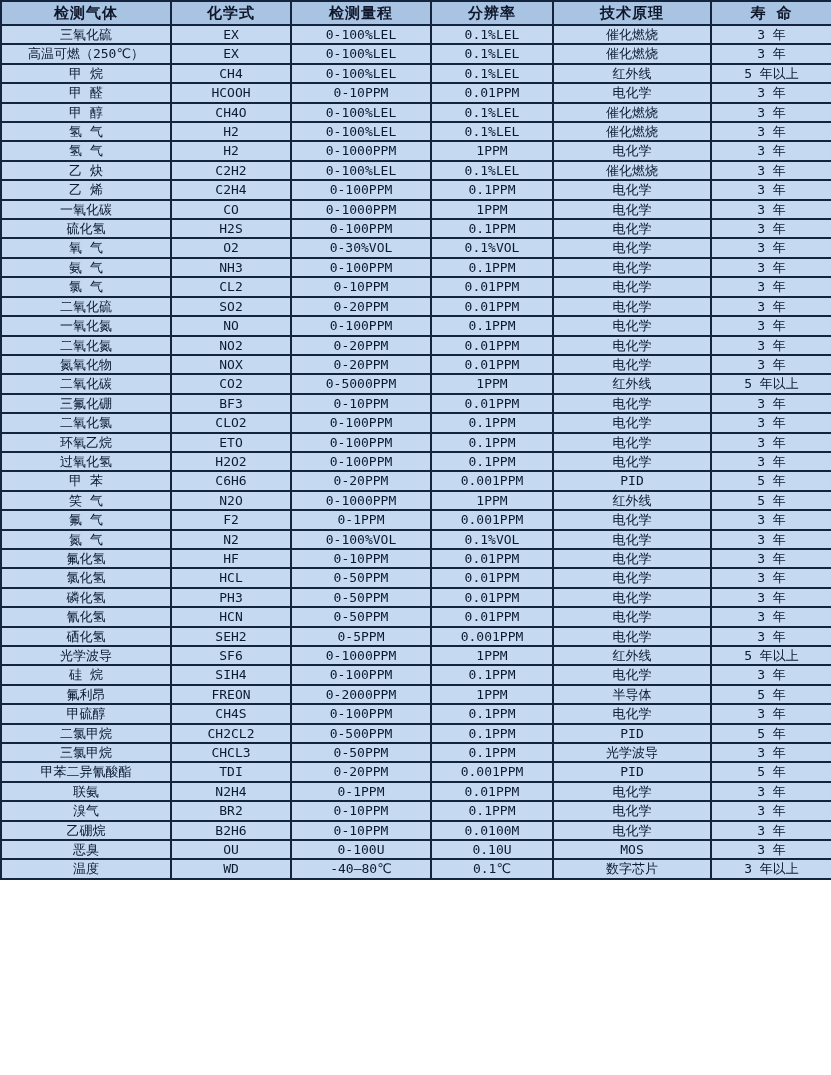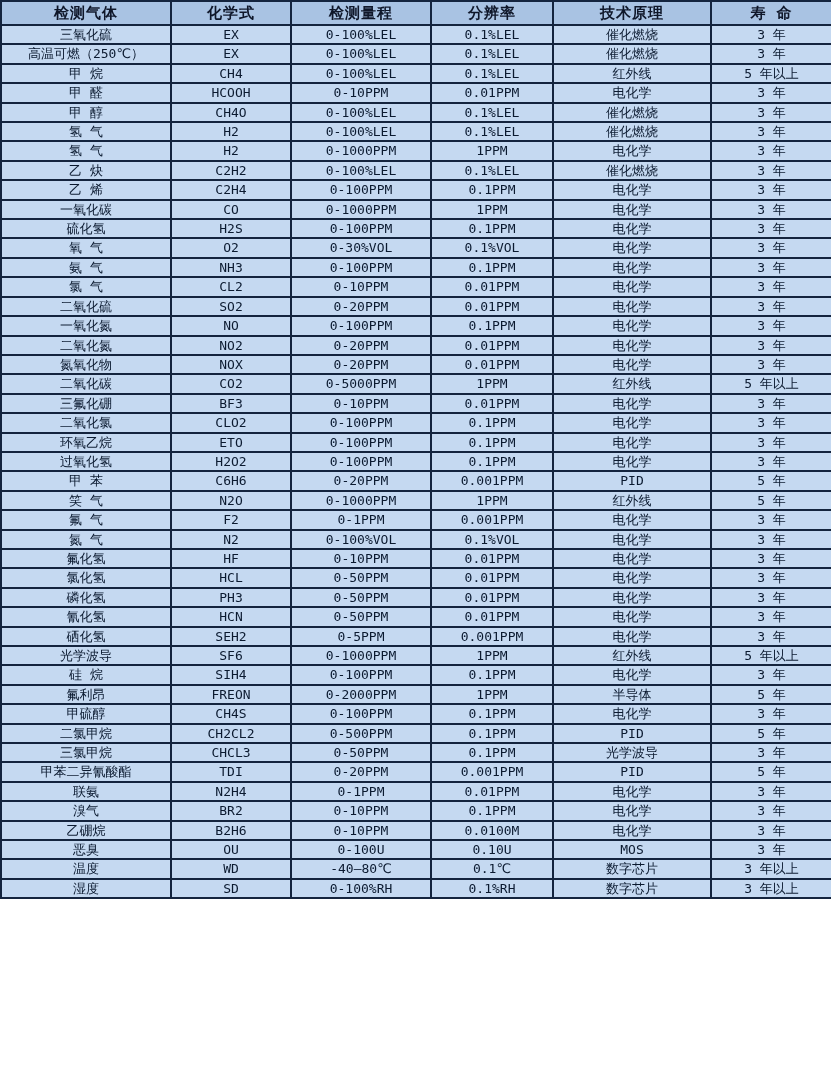--- a/index.html
+++ b/index.html
@@ -417,23 +417,15 @@
     <td>3 年</td>
   </tr>
         <tr>
     <td>温度</td>
     <td>WD</td>
     <td>-40—80℃</td>
     <td>0.1℃</td>
     <td>数字芯片</td>
     <td>3 年以上</td>
   </tr>
-        <tr>
-    <td>湿度</td>
-    <td>SD</td>
-    <td>0-100%RH</td>
-    <td>0.1%RH</td>
-    <td>数字芯片</td>
-    <td>3 年以上</td>
-  </tr>
       </tbody>
   </table>
 </div>
 
 </body></html>

